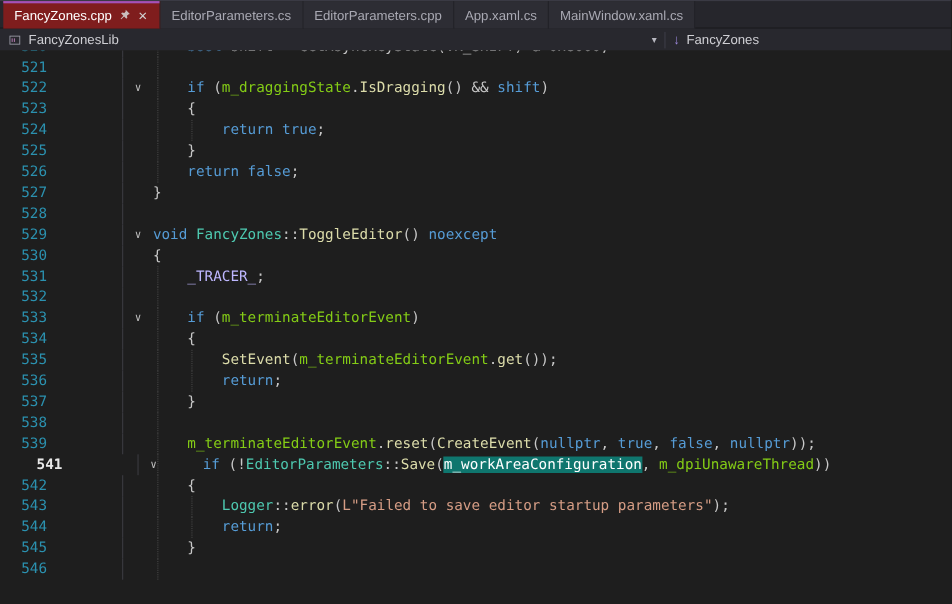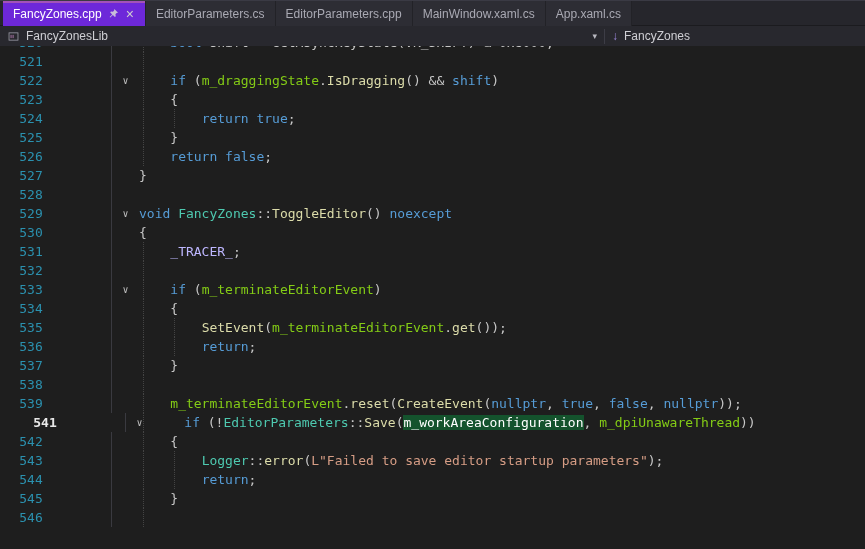--- a/index.html
+++ b/index.html
@@ -4,21 +4,21 @@
 <style>
   html,body{margin:0;padding:0;background:#1e1e1e;}
   .window{position:relative;width:865px;height:549px;overflow:hidden;background:#1e1e1e;
           font-family:"Liberation Sans",sans-serif;}
   
   .tabbar{height:25px;background:#26262c;display:flex;align-items:stretch;
           border-top:1px solid #3a3a44;box-sizing:border-box;}
   .tab{display:flex;align-items:center;gap:6px;padding:0 10px;height:25px;box-sizing:border-box;
        background:#2d2d34;border-right:1px solid #222227;color:#a9a9b3;font-size:12px;
        position:relative;cursor:default;white-space:nowrap;}
-  .tab.active{background:#6d28d9;color:#ffffff;margin-left:3px;}
+  .tab.active{background:#7f1d1d;color:#ffffff;margin-left:3px;}
   .tab.active::before{content:'';position:absolute;top:0;left:0;right:0;height:2px;background:#a352b8;}
   .tab-pin{display:flex;align-items:center;opacity:.85;}
   .tab.active .tab-pin{color:#d8d8d8;}
   .tab-close{font-size:14px;line-height:14px;color:#d0d0d0;padding:0 1px;}
   
   .navbar{height:21px;background:#28282e;display:flex;align-items:center;font-size:12px;color:#cfcfd4;
           border-top:1px solid #1b1b1f;box-sizing:border-box;}
   .nav-combo{display:flex;align-items:center;gap:6px;height:100%;padding:0 7px;box-sizing:border-box;}
   .nav-combo.project{width:604px;text-align:center;}
   .nav-spacer{flex:1;}
@@ -36,21 +36,21 @@
   .fold{width:27px;flex:none;text-align:center;color:#bcbcbc;font-size:10px;}
   .code{flex:1;white-space:pre;color:#c8c8c8;}
   .guide{position:absolute;top:0;bottom:0;width:0;border-left:1px dotted rgba(170,170,170,.28);}
   .t-pln{color:#c8c8c8;}
   .t-kw{color:#569cd6;}
   .t-ty{color:#4ec9b0;}
   .t-fn{color:#dcdcaa;}
   .t-var{color:#84cc16;}
   .t-macro{color:#beb7ff;}
   .t-str{color:#d69d85;}
-  .t-sel{color:#ffffff;background:#14532d;}
+  .t-sel{color:#ffffff;background:#0f766e;}
 </style>
 </head>
 <body>
 
 <div class="window">
 
   <div class="tabbar">
       <div class="tab active">
         <span class="tab-label">FancyZones.cpp</span>
         <span class="tab-pin">
@@ -60,24 +60,24 @@
         </span>
         <span class="tab-close">×</span>
       </div>
       <div class="tab">
         <span class="tab-label">EditorParameters.cs</span>
       </div>
       <div class="tab">
         <span class="tab-label">EditorParameters.cpp</span>
       </div>
       <div class="tab">
-        <span class="tab-label">MainWindow.xaml.cs</span>
+        <span class="tab-label">App.xaml.cs</span>
       </div>
       <div class="tab">
-        <span class="tab-label">App.xaml.cs</span>
+        <span class="tab-label">MainWindow.xaml.cs</span>
       </div>
     </div>
 
   <div class="navbar">
     <div class="nav-combo project">
       <span style="display:flex;">
         <svg width="13" height="13" viewBox="0 0 16 16">
           <rect x="2.5" y="3.5" width="11" height="9" fill="none" stroke="#9a9aa6"></rect>
           <path d="M5 6v4M7.5 6v4" stroke="#c586c0" fill="none"></path>
         </svg>

